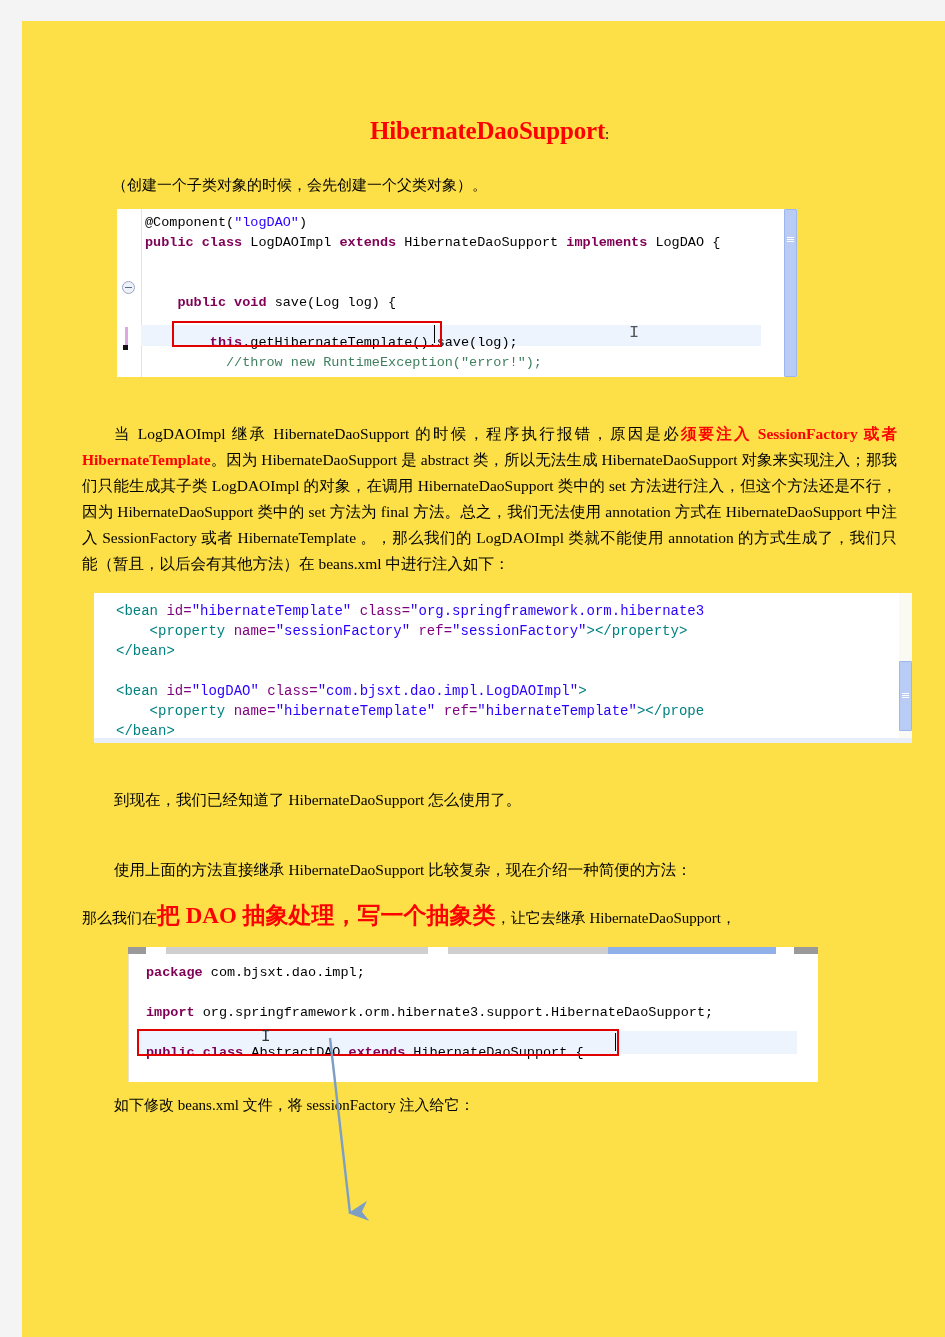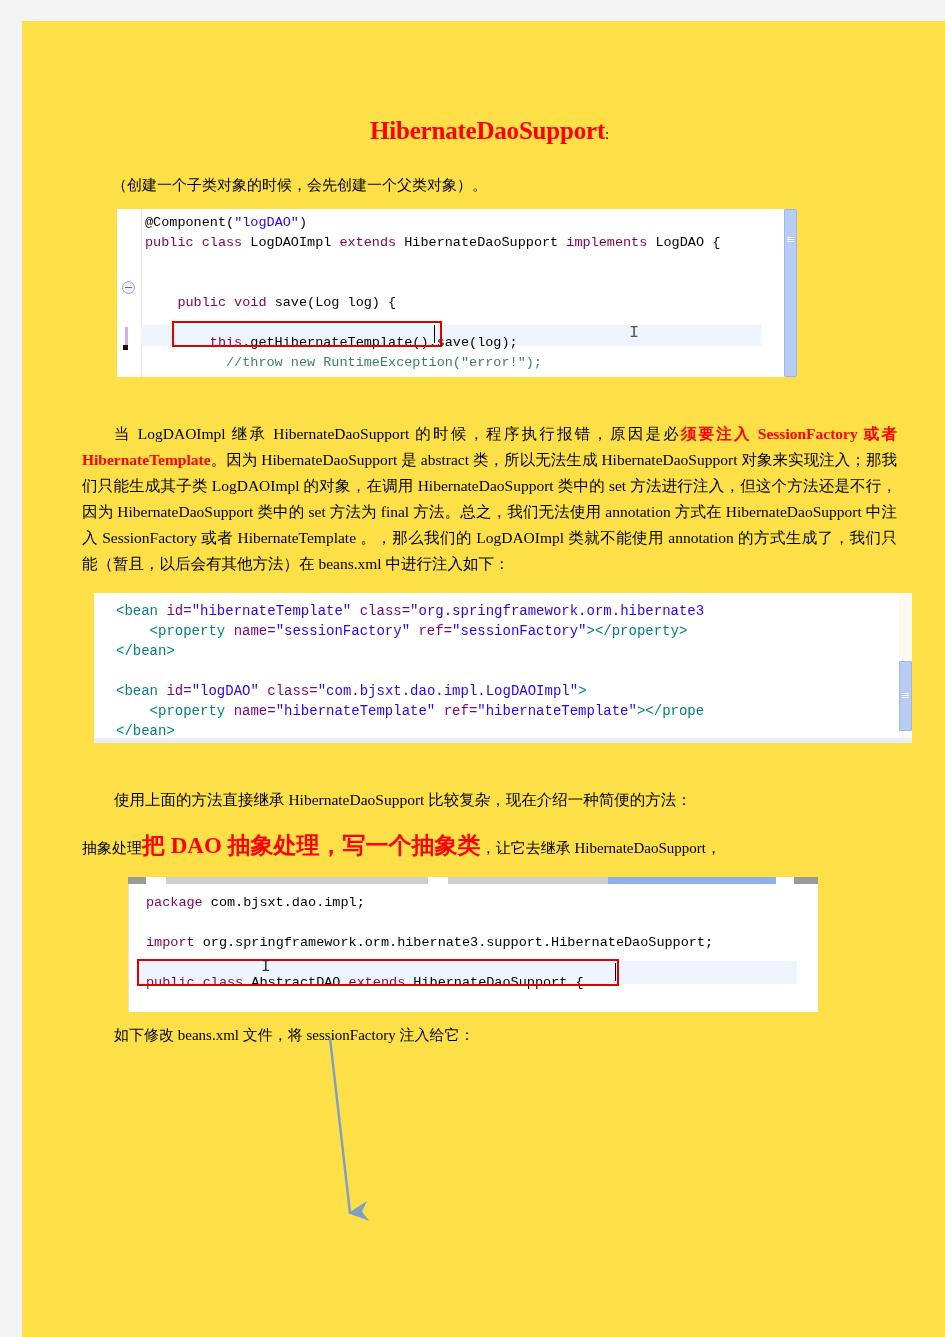--- a/index.html
+++ b/index.html
@@ -91,21 +91,21 @@
     overflow: hidden;
   }
   .code-shot .code-area {
     position: relative;
     white-space: pre;
     font-size: 13.5px;
     line-height: 20px;
     color: #000;
   }
   .code-line { position: relative; height: 20px; }
-  .kw  { color: #7f0055; font-weight: normal; }
+  .kw  { color: #7f0055; font-weight: bold; }
   .str { color: #2a00ff; }
   .cmt { color: #3f7f5f; }
   .tag { color: #008080; }
   .attr { color: #7f007f; }
   .val { color: #2a00ff; }
   .plain { color: #000000; }
 
   
   #code-block-1 {
     margin: 14px 0 0 35px;
@@ -320,24 +320,25 @@
       <div class="left-rail"></div>
       <div class="code-area"><div class="code-line"><span class="tag">&lt;bean </span><span class="attr">id=</span><span class="val">"hibernateTemplate" </span><span class="attr">class=</span><span class="val">"org.springframework.orm.hibernate3</span></div><div class="code-line"><span class="tag">    &lt;property </span><span class="attr">name=</span><span class="val">"sessionFactory" </span><span class="attr">ref=</span><span class="val">"sessionFactory"</span><span class="tag">&gt;&lt;/property&gt;</span></div><div class="code-line"><span class="tag">&lt;/bean&gt;</span></div><div class="code-line"><span class="plain"></span></div><div class="code-line"><span class="tag">&lt;bean </span><span class="attr">id=</span><span class="val">"logDAO" </span><span class="attr">class=</span><span class="val">"com.bjsxt.dao.impl.LogDAOImpl"</span><span class="tag">&gt;</span></div><div class="code-line"><span class="tag">    &lt;property </span><span class="attr">name=</span><span class="val">"hibernateTemplate" </span><span class="attr">ref=</span><span class="val">"hibernateTemplate"</span><span class="tag">&gt;&lt;/prope</span></div><div class="code-line"><span class="tag">&lt;/bean&gt;</span></div></div>
       <div class="vscroll">
         <div class="thumb" style="top:68px; height:70px;"></div>
         <div class="grip" style="top:100px;"></div>
       </div>
       <div class="bottom-bar"></div>
     </div>
 
     <div class="para-block">
+      <p class="body-text indent">到现在，我们已经知道了 HibernateDaoSupport 怎么使用了。</p>
       <p class="body-text indent">使用上面的方法直接继承 HibernateDaoSupport 比较复杂，现在介绍一种简便的方法：</p>
     </div>
 
-    <p class="big-line"><span class="small">抽象处理</span><span class="hilite">把 DAO 抽象处理，写一个抽象类</span><span class="small">，让它去继承 HibernateDaoSupport，</span></p>
+    <p class="big-line"><span class="small">那么我们在</span><span class="hilite">把 DAO 抽象处理，写一个抽象类</span><span class="small">，让它去继承 HibernateDaoSupport，</span></p>
 
     <div class="code-shot" id="code-block-3">
       <div class="top-rail"></div>
       <div class="left-edge"></div>
       <div class="hl-row"></div>
       <div class="code-area"><div class="code-line"><span class="kw">package </span><span class="plain">com.bjsxt.dao.impl;</span></div><div class="code-line"><span class="plain"></span></div><div class="code-line"><span class="kw">import </span><span class="plain">org.springframework.orm.hibernate3.support.HibernateDaoSupport;</span></div><div class="code-line"><span class="plain"></span></div><div class="code-line"><span class="kw">public class </span><span class="plain">AbstractDAO </span><span class="kw">extends </span><span class="plain">HibernateDaoSupport </span><span class="plain">{</span></div><div class="code-line"><span class="plain"></span></div><div class="code-line"></div></div>
       <div class="red-box"></div>
       <div class="caret"></div>
       <div class="ibeam">I</div>
     </div>

